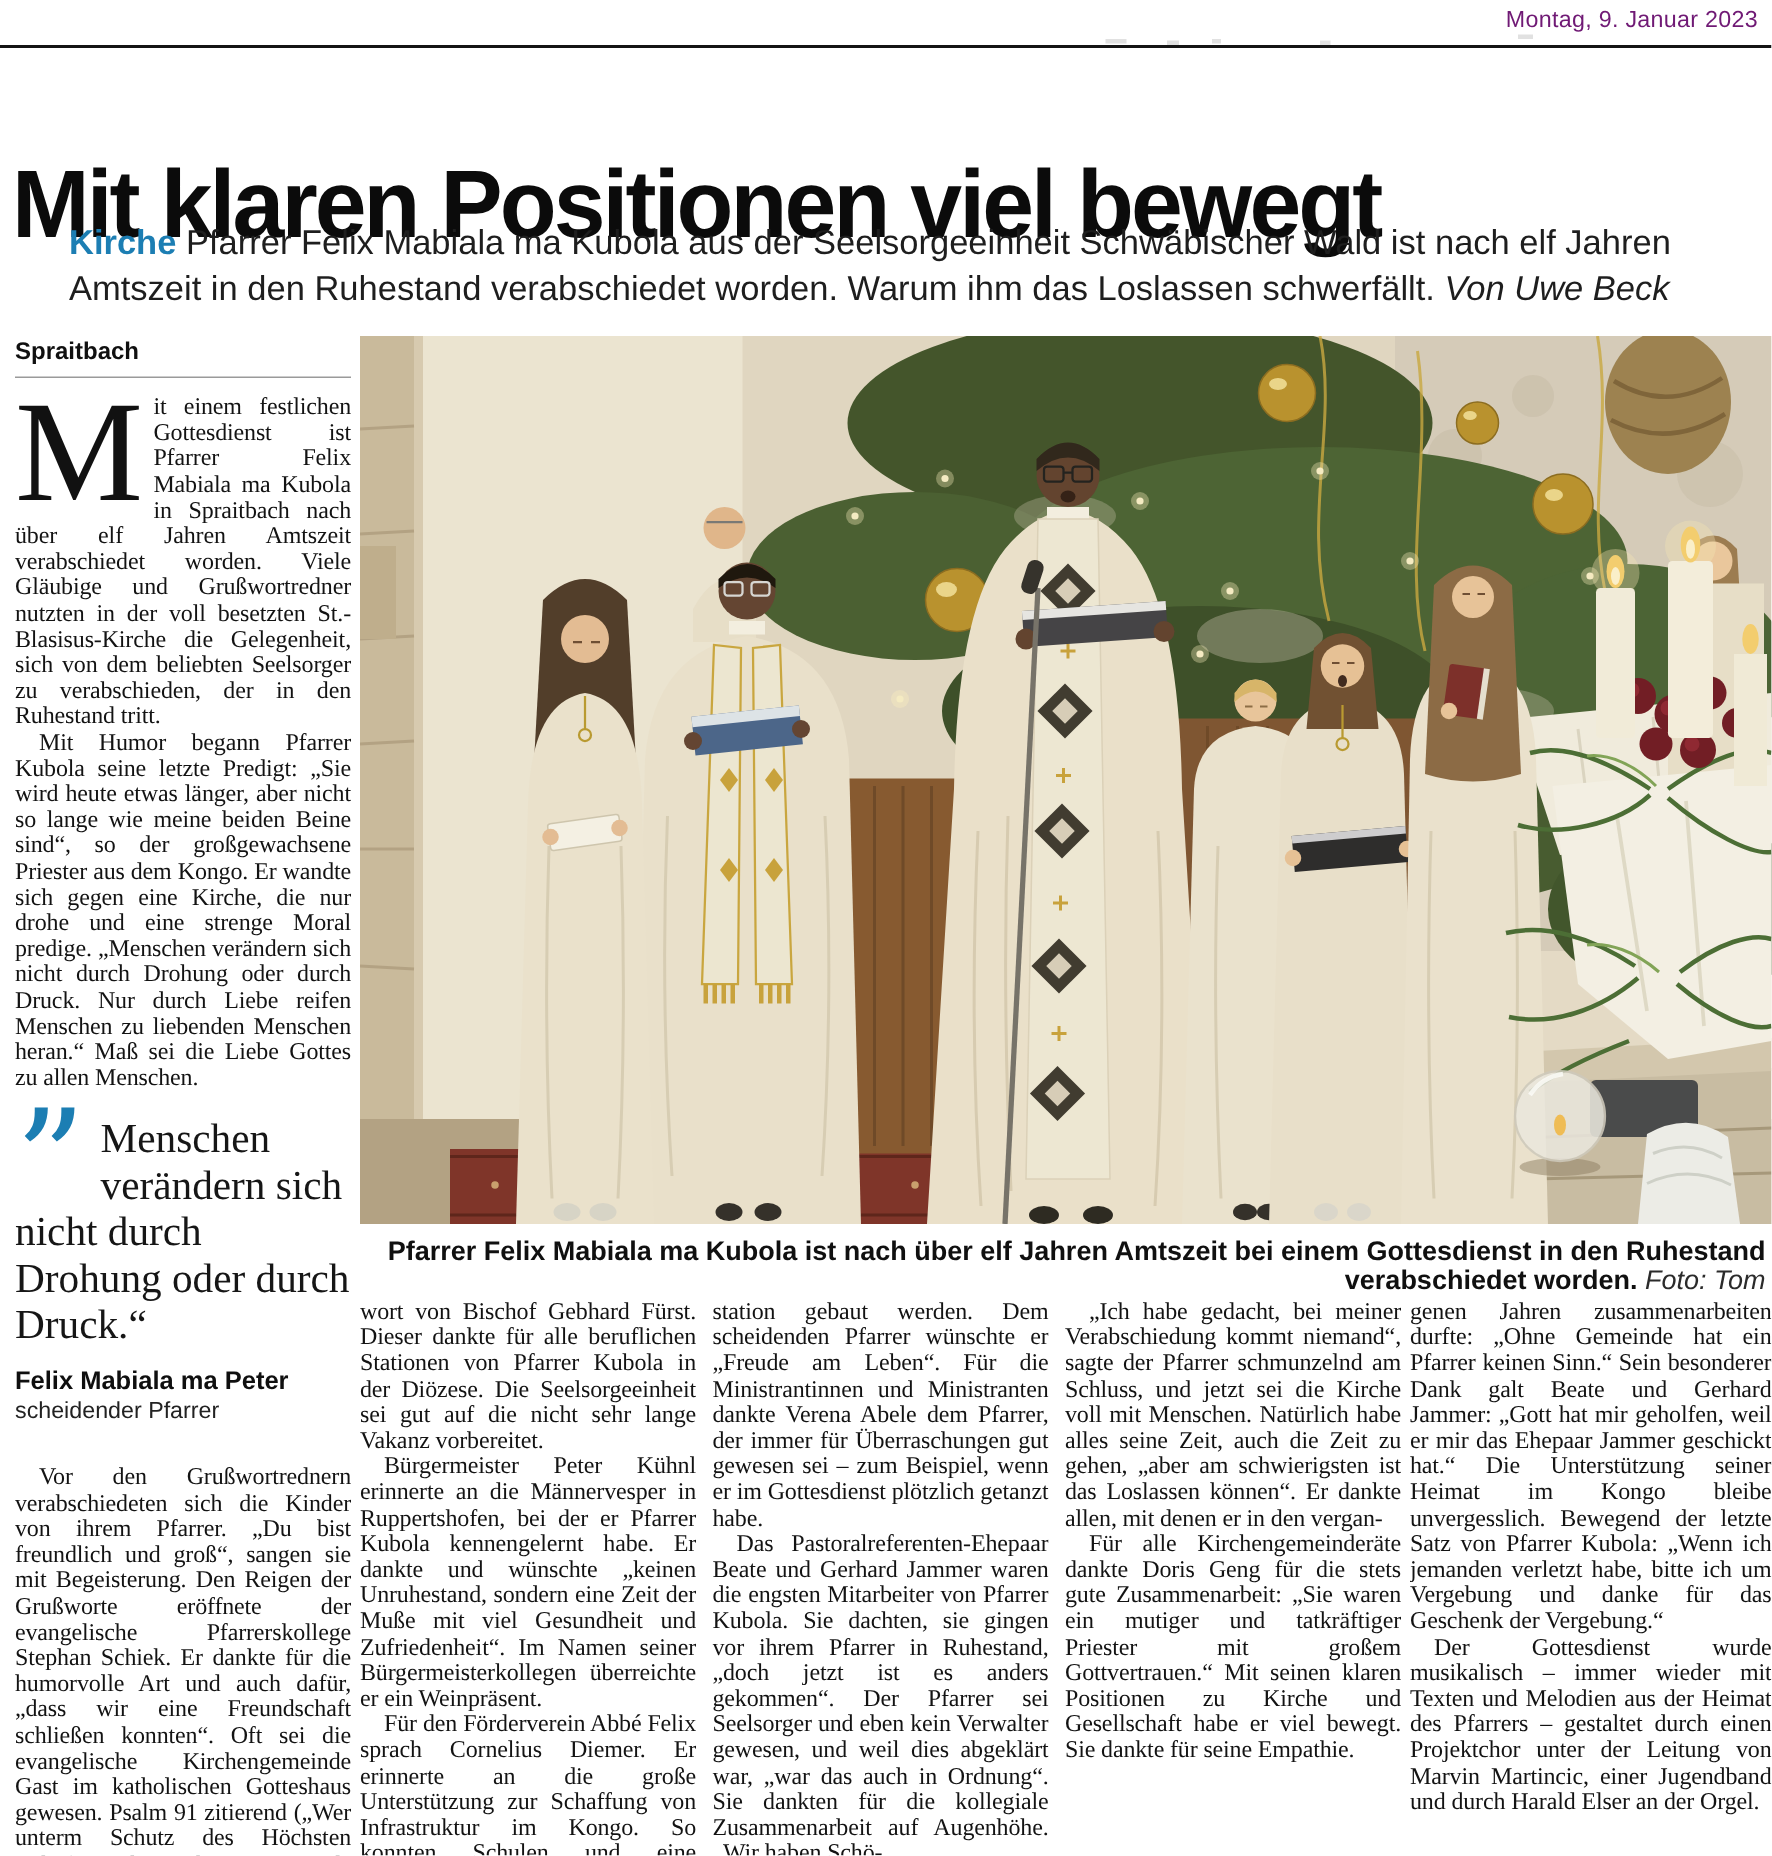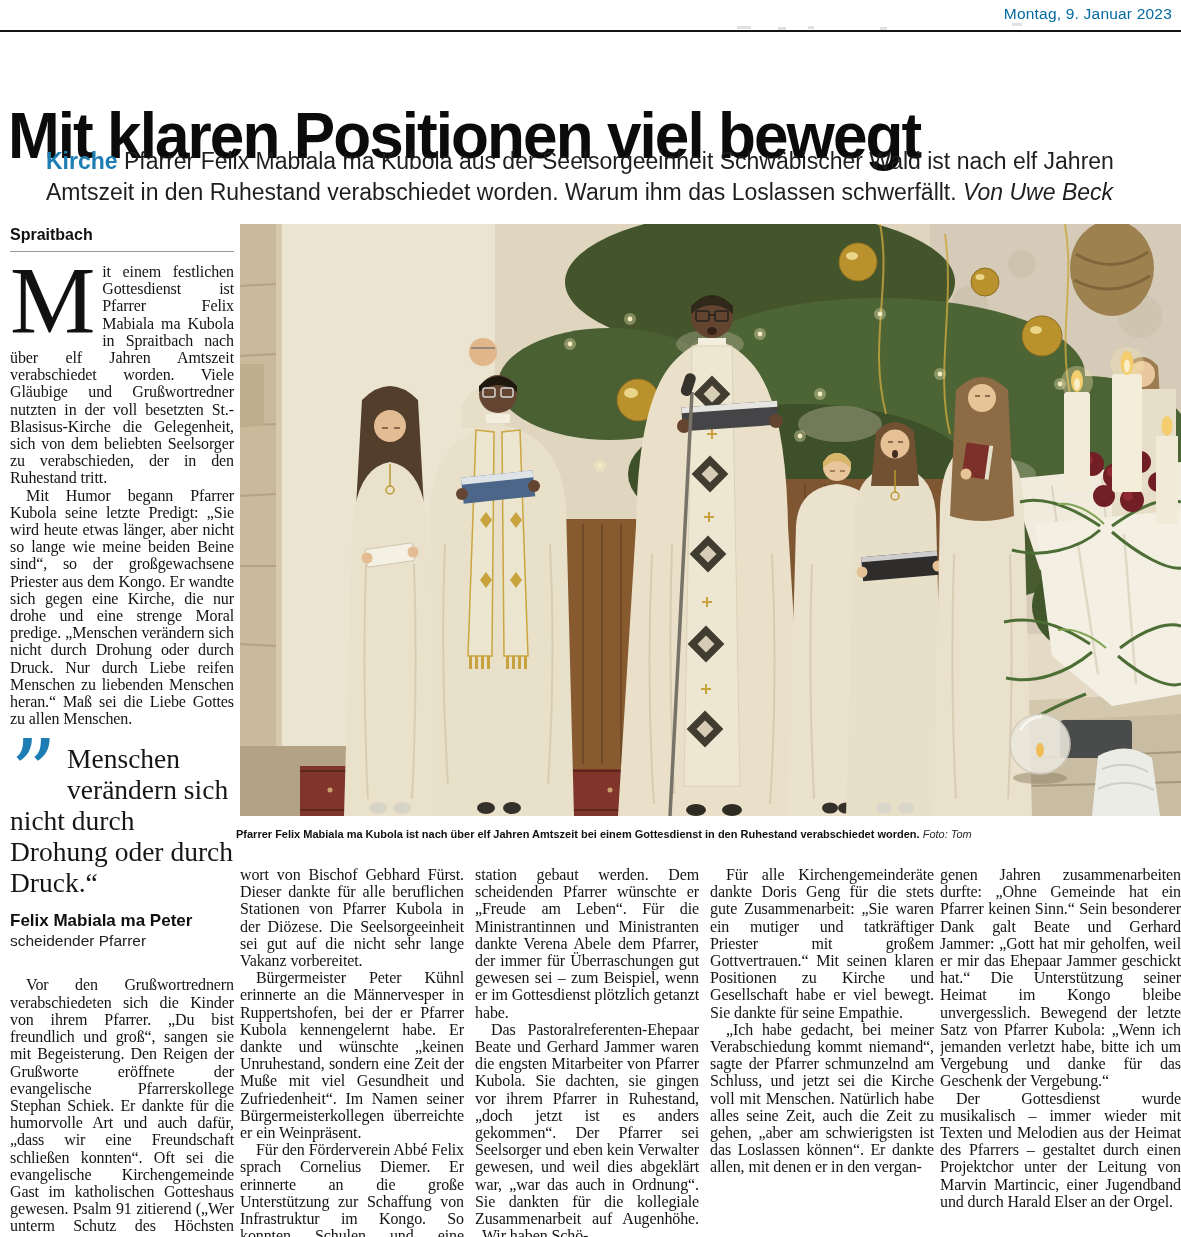--- a/index.html
+++ b/index.html
@@ -1,21 +1,21 @@
 <!DOCTYPE html>
 <html lang="de"><head>
 <meta charset="utf-8">
 <style>
   html,body{margin:0;padding:0;}
   body{
     width:1181px;height:1237px;position:relative;background:#ffffff;
     font-family:"Liberation Sans","DejaVu Sans",sans-serif;color:#191919;
     overflow:hidden;
   }
-  .date{position:absolute;top:5px;right:9px;font-size:15.5px;color:#0369a1;letter-spacing:.2px;}
+  .date{position:absolute;top:5px;right:9px;font-size:15.5px;color:#701a75;letter-spacing:.2px;}
   .toprule{position:absolute;top:30px;left:0;width:1181px;height:2px;background:#141414;}
   .artifact{position:absolute;background:#9a9a9a;opacity:.3;}
 
   .headline{
     position:absolute;left:8px;top:56px;width:1170px;
     font-size:64px;font-weight:700;letter-spacing:-2px;color:#0b0b0b;
     transform:scaleX(.97);transform-origin:left top;white-space:nowrap;
   }
   .standfirst{position:absolute;left:10px;top:146px;width:1118px;font-size:23px;line-height:31px;color:#1e1e1e;margin-left:36px;}
   .standfirst .kicker{color:#1c7eb3;font-weight:700;}
@@ -31,21 +31,21 @@
            padding:4px 7px 0 0;color:#111;}
   .pullquote{margin-top:16px;font-family:"Liberation Serif","DejaVu Serif",serif;
              font-size:27.5px;line-height:31px;color:#161616;text-align:left;}
   .qmark{float:left;color:#1c7eb3;font-family:"DejaVu Serif",serif;font-size:92px;line-height:58px;
          margin:2px 10px 0 0;height:60px;}
   .qauthor{margin-top:13px;font-weight:700;font-size:17px;color:#0f0f0f;line-height:20px;}
   .qrole{font-size:15.5px;color:#222;line-height:19px;margin-bottom:26px;}
 
   .photo{position:absolute;left:240px;top:224px;width:941px;height:592px;background:#e6ddcb;}
   .photo svg{display:block;}
-  .caption{position:absolute;left:236px;top:825px;width:941px;font-size:11px;font-weight:700;color:#101010;line-height:19px;}
+  .caption{position:absolute;left:236px;top:825px;width:941px;font-size:18px;font-weight:700;color:#101010;line-height:19px;text-align:right;}
   .credit{font-weight:400;font-style:italic;color:#2b2b2b;}
 
   .cols{position:absolute;left:240px;top:866px;width:941px;height:371px;}
   .col{position:absolute;top:0;height:371px;overflow:hidden;}
   .c1{left:0;width:224px;}
   .c2{left:235px;width:224px;}
   .c3{left:470px;width:224px;}
   .c4{left:700px;width:241px;}
 </style>
 </head>
@@ -444,20 +444,20 @@
   <div class="col c1 serif">
     <p>wort von Bischof Gebhard Fürst. Dieser dankte für alle beruflichen Stationen von Pfarrer Kubola in der Diözese. Die Seelsorgeeinheit sei gut auf die nicht sehr lange Vakanz vorbereitet.</p>
     <p class="ind">Bürgermeister Peter Kühnl erinnerte an die Männervesper in Ruppertshofen, bei der er Pfarrer Kubola kennengelernt habe. Er dankte und wünschte „keinen Unruhestand, sondern eine Zeit der Muße mit viel Gesundheit und Zufriedenheit“. Im Namen seiner Bürgermeisterkollegen überreichte er ein Weinpräsent.</p>
     <p class="ind">Für den Förderverein Abbé Felix sprach Cornelius Diemer. Er erinnerte an die große Unterstützung zur Schaffung von Infrastruktur im Kongo. So konnten Schulen und eine Kranken-</p>
   </div>
   <div class="col c2 serif">
     <p>station gebaut werden. Dem scheidenden Pfarrer wünschte er „Freude am Leben“. Für die Ministrantinnen und Ministranten dankte Verena Abele dem Pfarrer, der immer für Überraschungen gut gewesen sei – zum Beispiel, wenn er im Gottesdienst plötzlich getanzt habe.</p>
     <p class="ind">Das Pastoralreferenten-Ehepaar Beate und Gerhard Jammer waren die engsten Mitarbeiter von Pfarrer Kubola. Sie dachten, sie gingen vor ihrem Pfarrer in Ruhestand, „doch jetzt ist es anders gekommen“. Der Pfarrer sei Seelsorger und eben kein Verwalter gewesen, und weil dies abgeklärt war, „war das auch in Ordnung“. Sie dankten für die kollegiale Zusammenarbeit auf Augenhöhe. „Wir haben Schö-</p>
   </div>
   <div class="col c3 serif">
+    <p class="ind">„Ich habe gedacht, bei meiner Verabschiedung kommt niemand“, sagte der Pfarrer schmunzelnd am Schluss, und jetzt sei die Kirche voll mit Menschen. Natürlich habe alles seine Zeit, auch die Zeit zu gehen, „aber am schwierigsten ist das Loslassen können“. Er dankte allen, mit denen er in den vergan-</p>
     <p class="ind">Für alle Kirchengemeinderäte dankte Doris Geng für die stets gute Zusammenarbeit: „Sie waren ein mutiger und tatkräftiger Priester mit großem Gottvertrauen.“ Mit seinen klaren Positionen zu Kirche und Gesellschaft habe er viel bewegt. Sie dankte für seine Empathie.</p>
-    <p class="ind">„Ich habe gedacht, bei meiner Verabschiedung kommt niemand“, sagte der Pfarrer schmunzelnd am Schluss, und jetzt sei die Kirche voll mit Menschen. Natürlich habe alles seine Zeit, auch die Zeit zu gehen, „aber am schwierigsten ist das Loslassen können“. Er dankte allen, mit denen er in den vergan-</p>
   </div>
   <div class="col c4 serif">
     <p>genen Jahren zusammenarbeiten durfte: „Ohne Gemeinde hat ein Pfarrer keinen Sinn.“ Sein besonderer Dank galt Beate und Gerhard Jammer: „Gott hat mir geholfen, weil er mir das Ehepaar Jammer geschickt hat.“ Die Unterstützung seiner Heimat im Kongo bleibe unvergesslich. Bewegend der letzte Satz von Pfarrer Kubola: „Wenn ich jemanden verletzt habe, bitte ich um Vergebung und danke für das Geschenk der Vergebung.“</p>
     <p class="ind">Der Gottesdienst wurde musikalisch – immer wieder mit Texten und Melodien aus der Heimat des Pfarrers – gestaltet durch einen Projektchor unter der Leitung von Marvin Martincic, einer Jugendband und durch Harald Elser an der Orgel.</p>
   </div>
 </div>
 
 </body></html>

